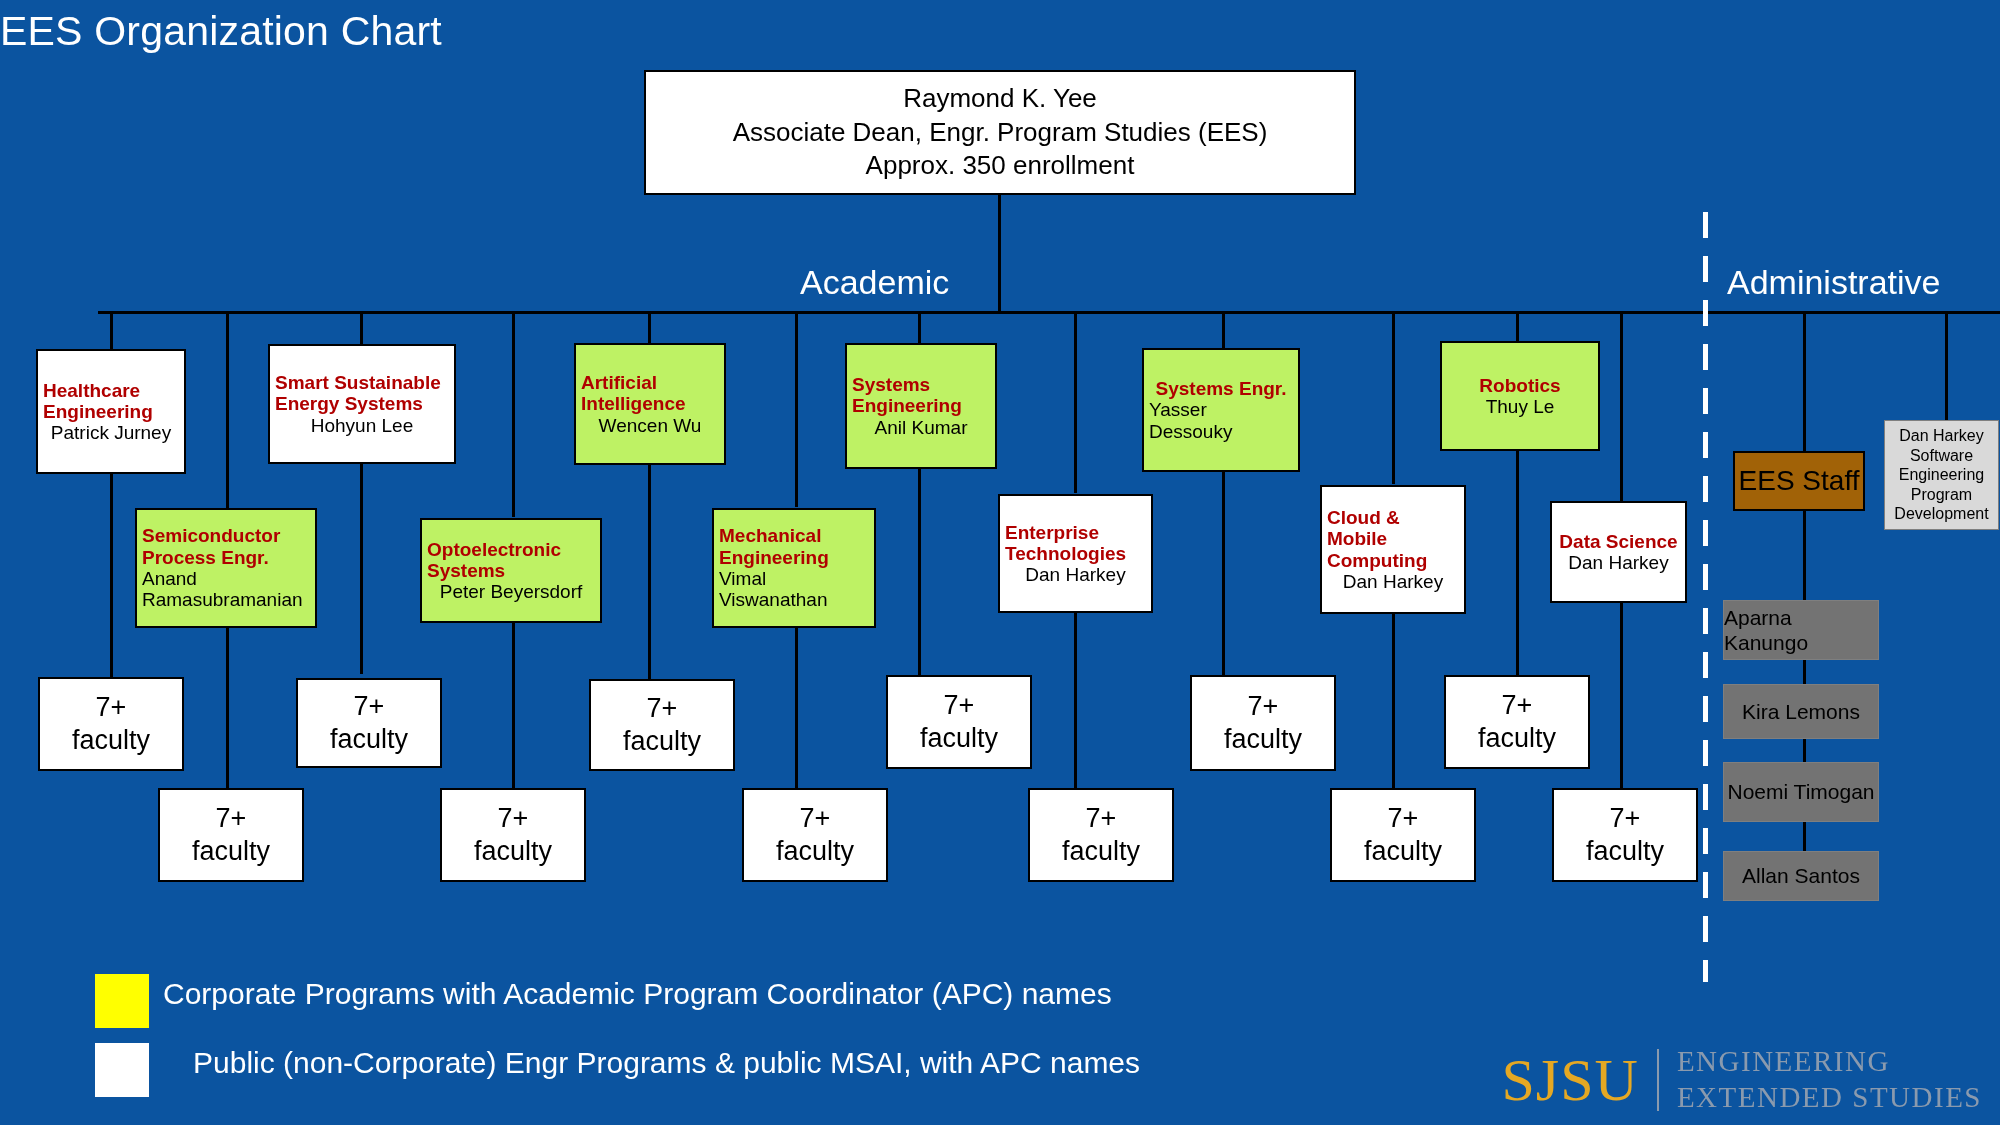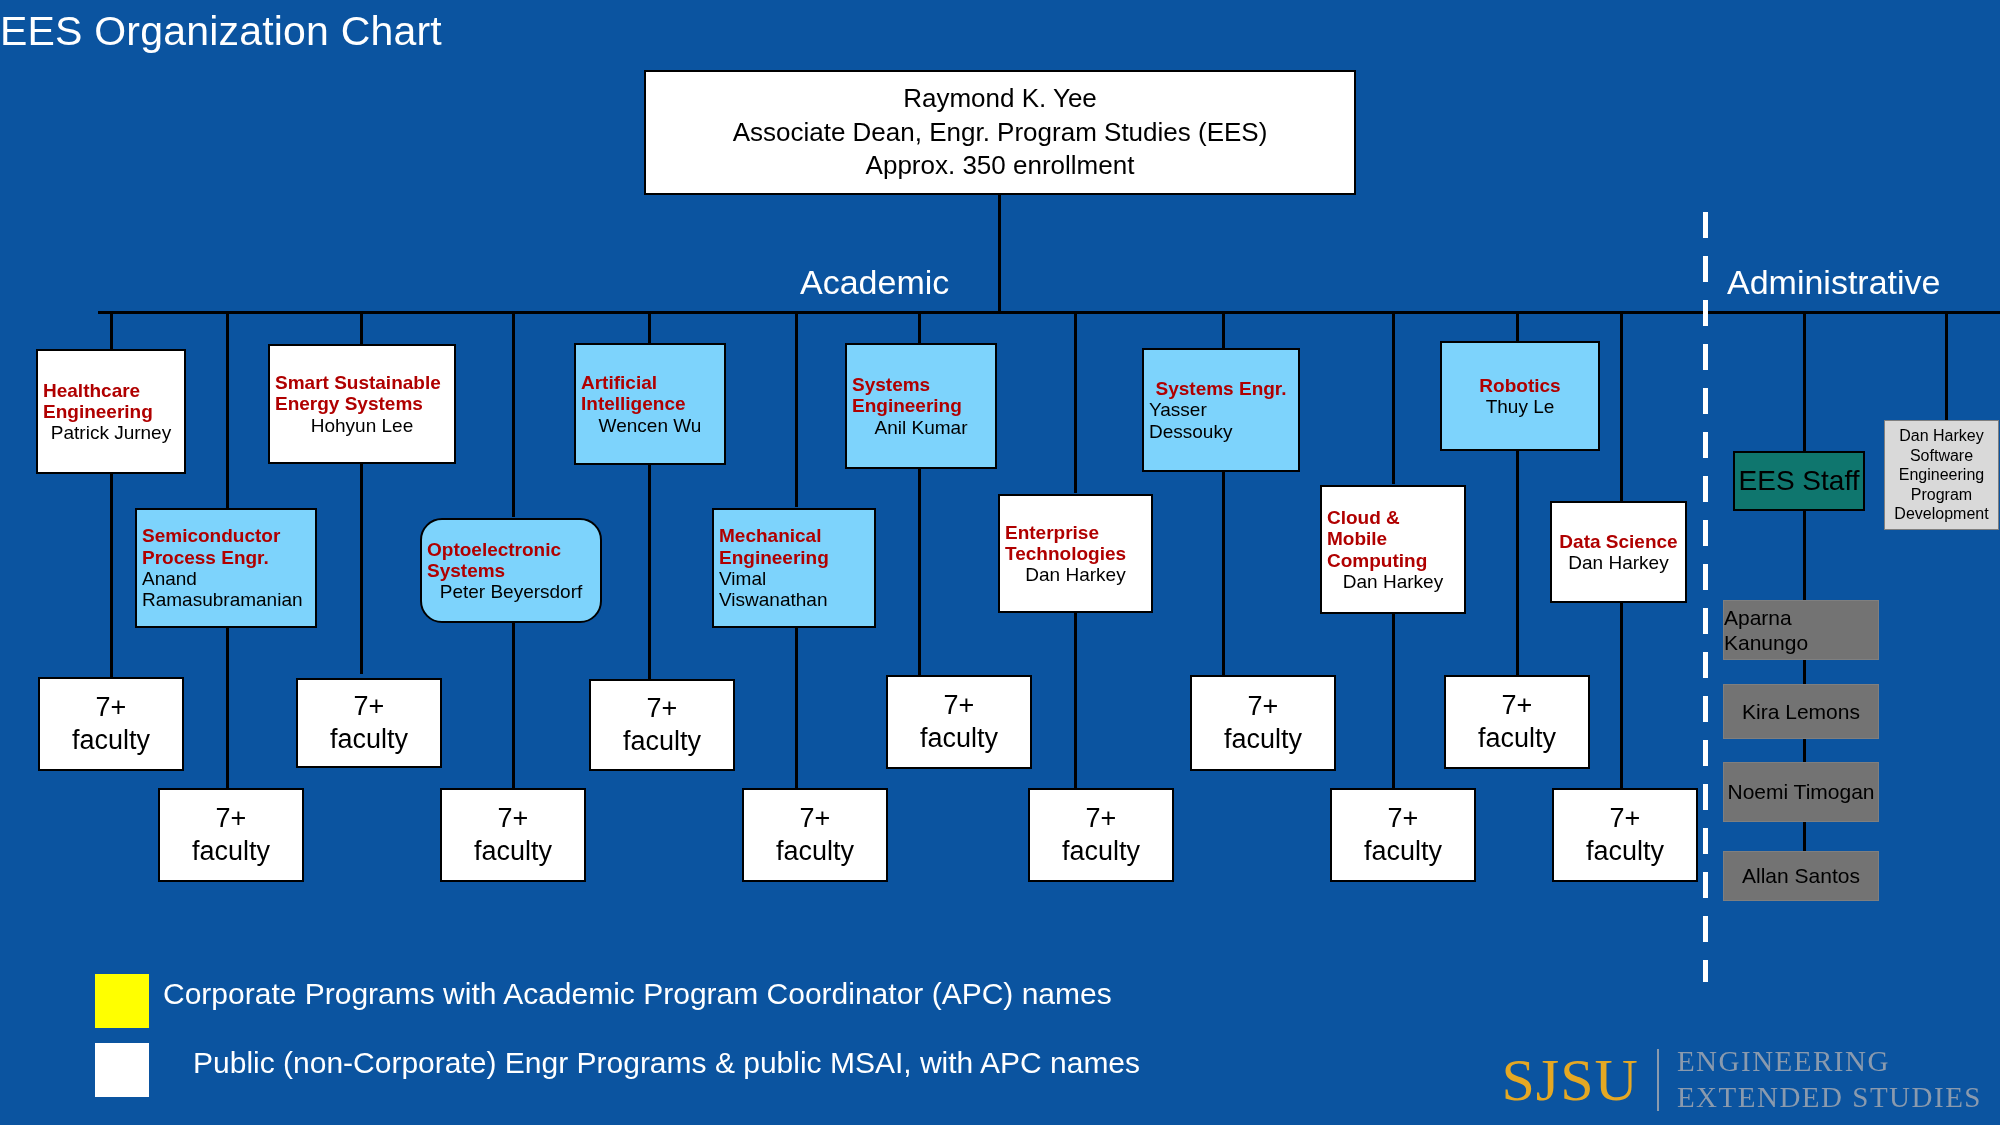--- a/index.html
+++ b/index.html
@@ -22,25 +22,25 @@
   .box{position:absolute;box-sizing:border-box;border:2.5px solid #000;
        display:flex;flex-direction:column;align-items:center;justify-content:center;
        text-align:left;line-height:1.12;}
   .box .ttl{color:#B00000;font-weight:bold;}
   .box .nm{color:#000;font-weight:400;}
 
   .root-box{background:#FFFFFF;color:#000;font-size:26px;line-height:1.3;
             padding:6px 10px;}
 
   .prog{background:#FFFFFF;font-size:19px;padding:4px 5px;}
-  .prog.yellow{background:#7dd3fc;}
+  .prog.yellow{background:#bef264;}
 
   .fac{background:#FFFFFF;font-size:27px;line-height:1.22;}
 
-  .adm{background:#0f766e;font-size:28px;}
+  .adm{background:#a16207;font-size:28px;}
   .staff{background:#737373;border:1.5px solid #7F7F7F;font-size:21px;line-height:1.2;}
   .note{background:#D9D9D9;border:1.5px solid #7F7F7F;font-size:16px;line-height:1.22;}
 
   
   .ln{position:absolute;background:#000;}
   .vl{width:3px;}
   .hl{height:3px;}
 
   
   .divider{position:absolute;width:5px;background:
@@ -125,21 +125,21 @@
   <div class="box prog yellow" style="left:1440px;top:341px;width:160px;height:110px;">
     <div class="ttl">Robotics</div>
     <div class="nm">Thuy Le</div>
   </div>
 
   <div class="box prog yellow" style="left:135px;top:508px;width:182px;height:120px;">
     <div class="ttl">Semiconductor Process Engr.</div>
     <div class="nm">Anand Ramasubramanian</div>
   </div>
 
-  <div class="box prog yellow" style="left:420px;top:518px;width:182px;height:105px;border-radius:22px;">
+  <div class="box prog yellow" style="left:420px;top:518px;width:182px;height:105px;">
     <div class="ttl">Optoelectronic Systems</div>
     <div class="nm">Peter Beyersdorf</div>
   </div>
 
   <div class="box prog yellow" style="left:712px;top:508px;width:164px;height:120px;">
     <div class="ttl">Mechanical Engineering</div>
     <div class="nm">Vimal Viswanathan</div>
   </div>
 
   <div class="box prog" style="left:998px;top:494px;width:155px;height:119px;">

